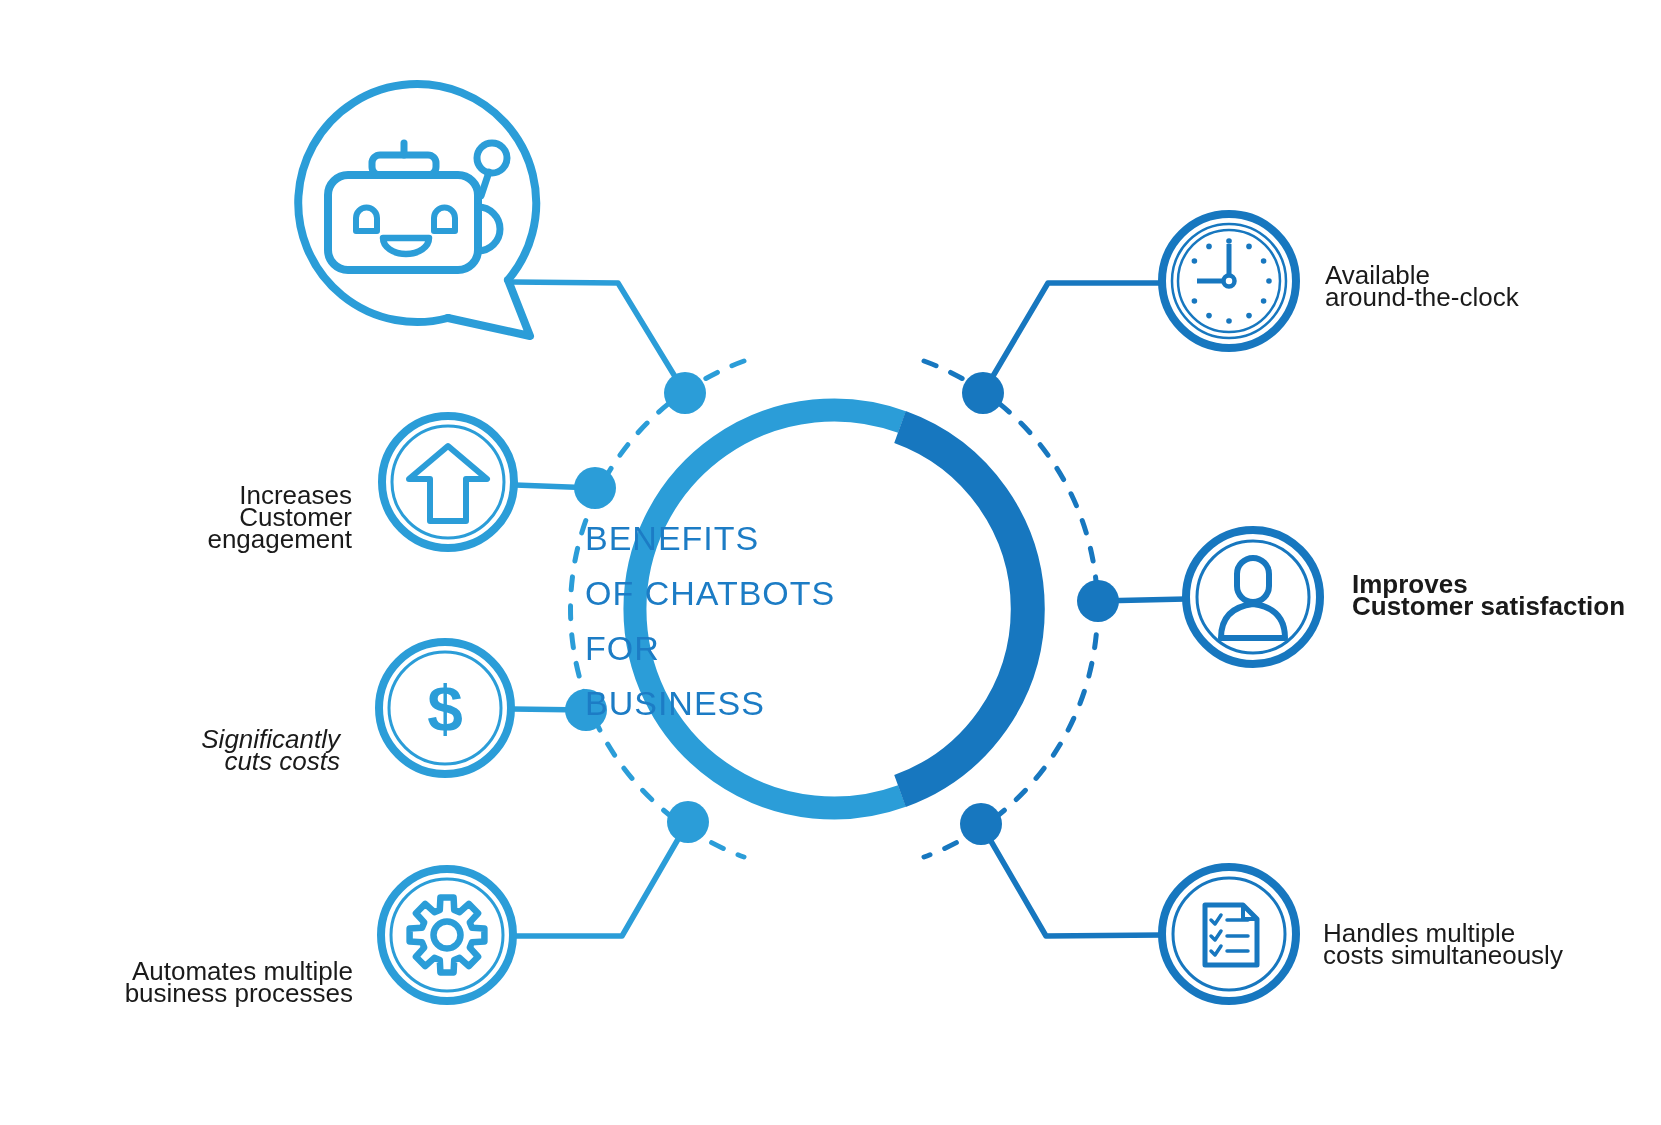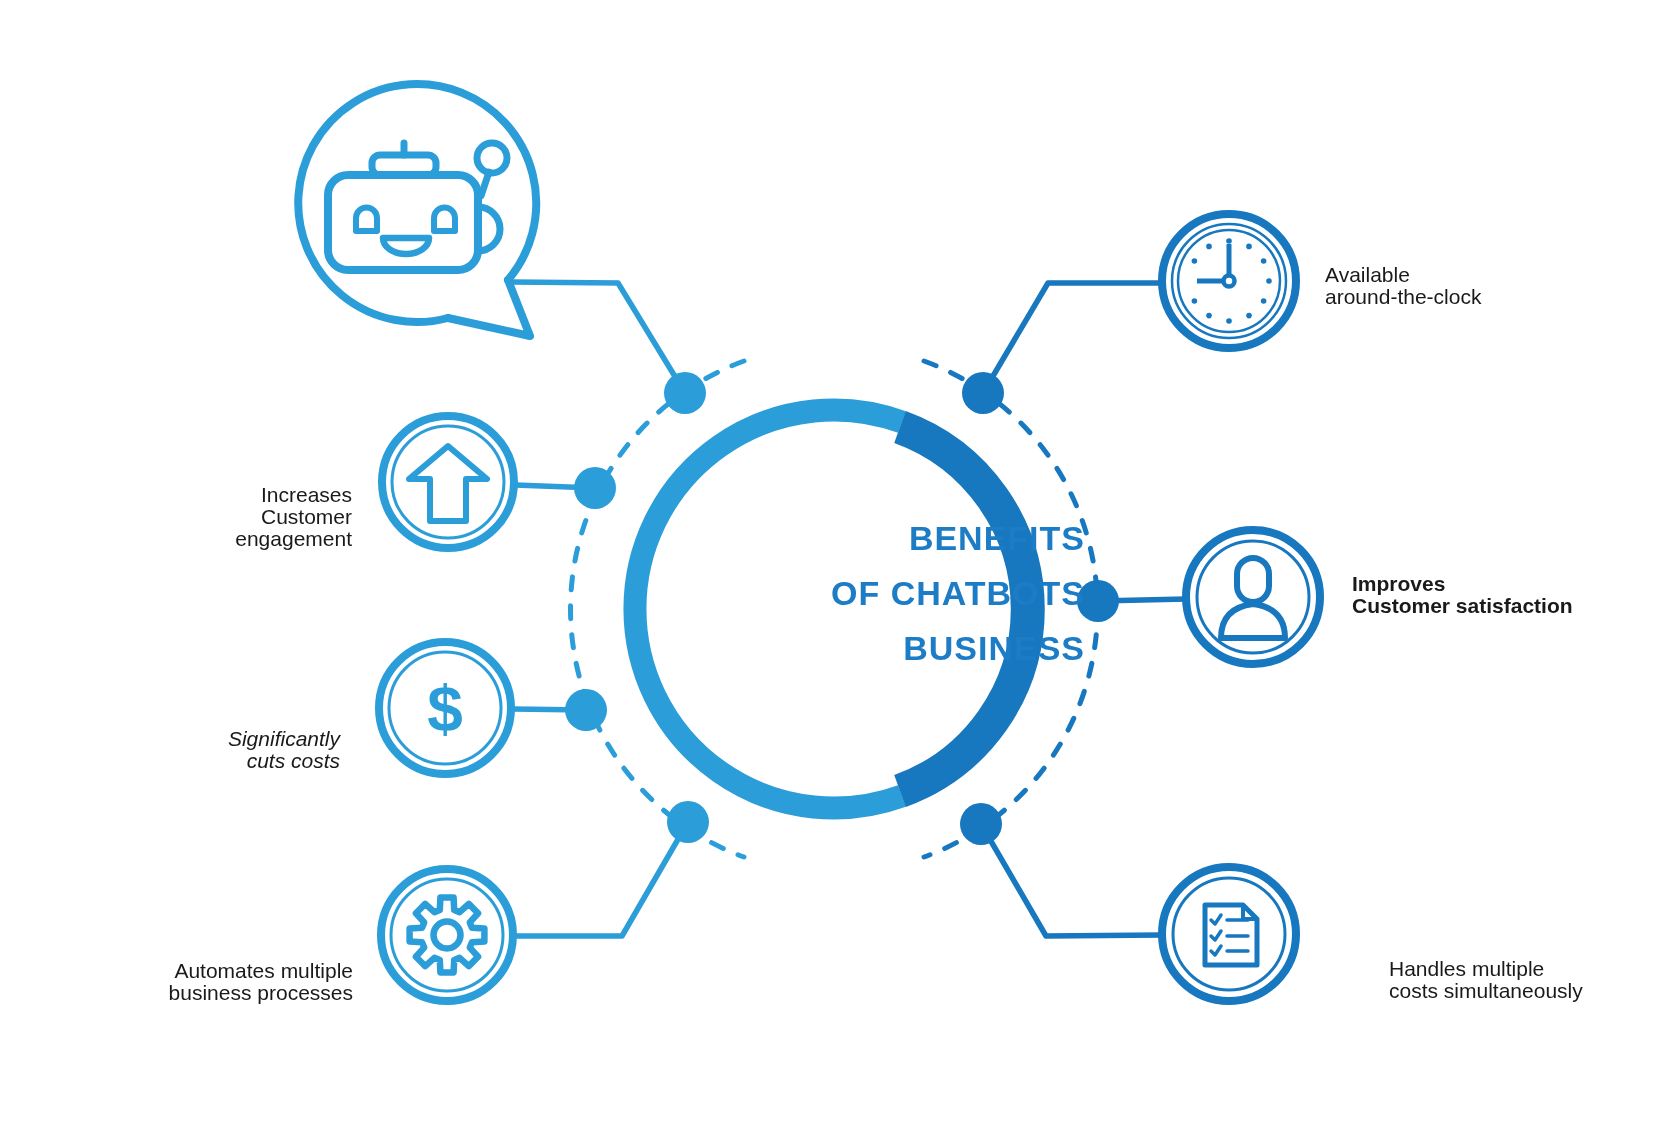--- a/index.html
+++ b/index.html
@@ -1,24 +1,24 @@
 <!DOCTYPE html>
 <html><head>
 <meta charset="utf-8">
 <style>
   html,body{margin:0;padding:0;background:#fff;}
   #stage{position:relative;width:1661px;height:1125px;background:#ffffff;overflow:hidden;
          font-family:"Liberation Sans","DejaVu Sans",sans-serif;}
   #gfx{position:absolute;left:0;top:0;width:1661px;height:1125px;}
-  .label{position:absolute;color:#1a1a1a;font-size:21px;line-height:22px;}
+  .label{position:absolute;color:#1a1a1a;font-size:26px;line-height:22px;}
   .label span{display:block;}
   .label.right{text-align:right;margin-top:28px;}
   .label.left{text-align:left;}
-  #center-title{position:absolute;left:585px;top:511px;width:500px;text-align:right;
-    color:#1c7cc5;font-size:34px;line-height:55px;font-weight:bold;letter-spacing:1px;}
+  #center-title{position:absolute;left:585px;top:511px;width:500px;text-align:left;
+    color:#1c7cc5;font-size:34px;line-height:55px;font-weight:normal;letter-spacing:1px;}
   #center-title div{white-space:nowrap;}
 </style>
 </head>
 <body>
 
 <div id="stage">
 
 <svg id="gfx" viewBox="0 0 1661 1125" xmlns="http://www.w3.org/2000/svg">
 
   <g>
@@ -136,20 +136,21 @@
       <line x1="1227" y1="920" x2="1248" y2="920"></line>
       <line x1="1227" y1="936" x2="1248" y2="936"></line>
       <line x1="1227" y1="951" x2="1248" y2="951"></line>
     </g>
   </g>
 </svg>
 
   <div id="center-title">
     <div>BENEFITS</div>
     <div>OF CHATBOTS</div>
+    <div>FOR</div>
     <div>BUSINESS</div>
   </div>
 
   <div class="label right" style="right:1309px;top:456px;">
     <span>Increases</span>
     <span>Customer</span>
     <span>engagement</span>
   </div>
 
   <div class="label right" style="right:1321px;top:700px;font-style:italic;">
@@ -165,18 +166,18 @@
   <div class="label left" style="left:1325px;top:264px;">
     <span>Available</span>
     <span>around-the-clock</span>
   </div>
 
   <div class="label left" style="left:1352px;top:573px;font-weight:bold;">
     <span>Improves</span>
     <span>Customer satisfaction</span>
   </div>
 
-  <div class="label left" style="left:1389px;top:922px;margin-top:36px;">
+  <div class="label left" style="left:1323px;top:922px;">
     <span>Handles multiple</span>
     <span>costs simultaneously</span>
   </div>
 
 </div>
 
 </body></html>

